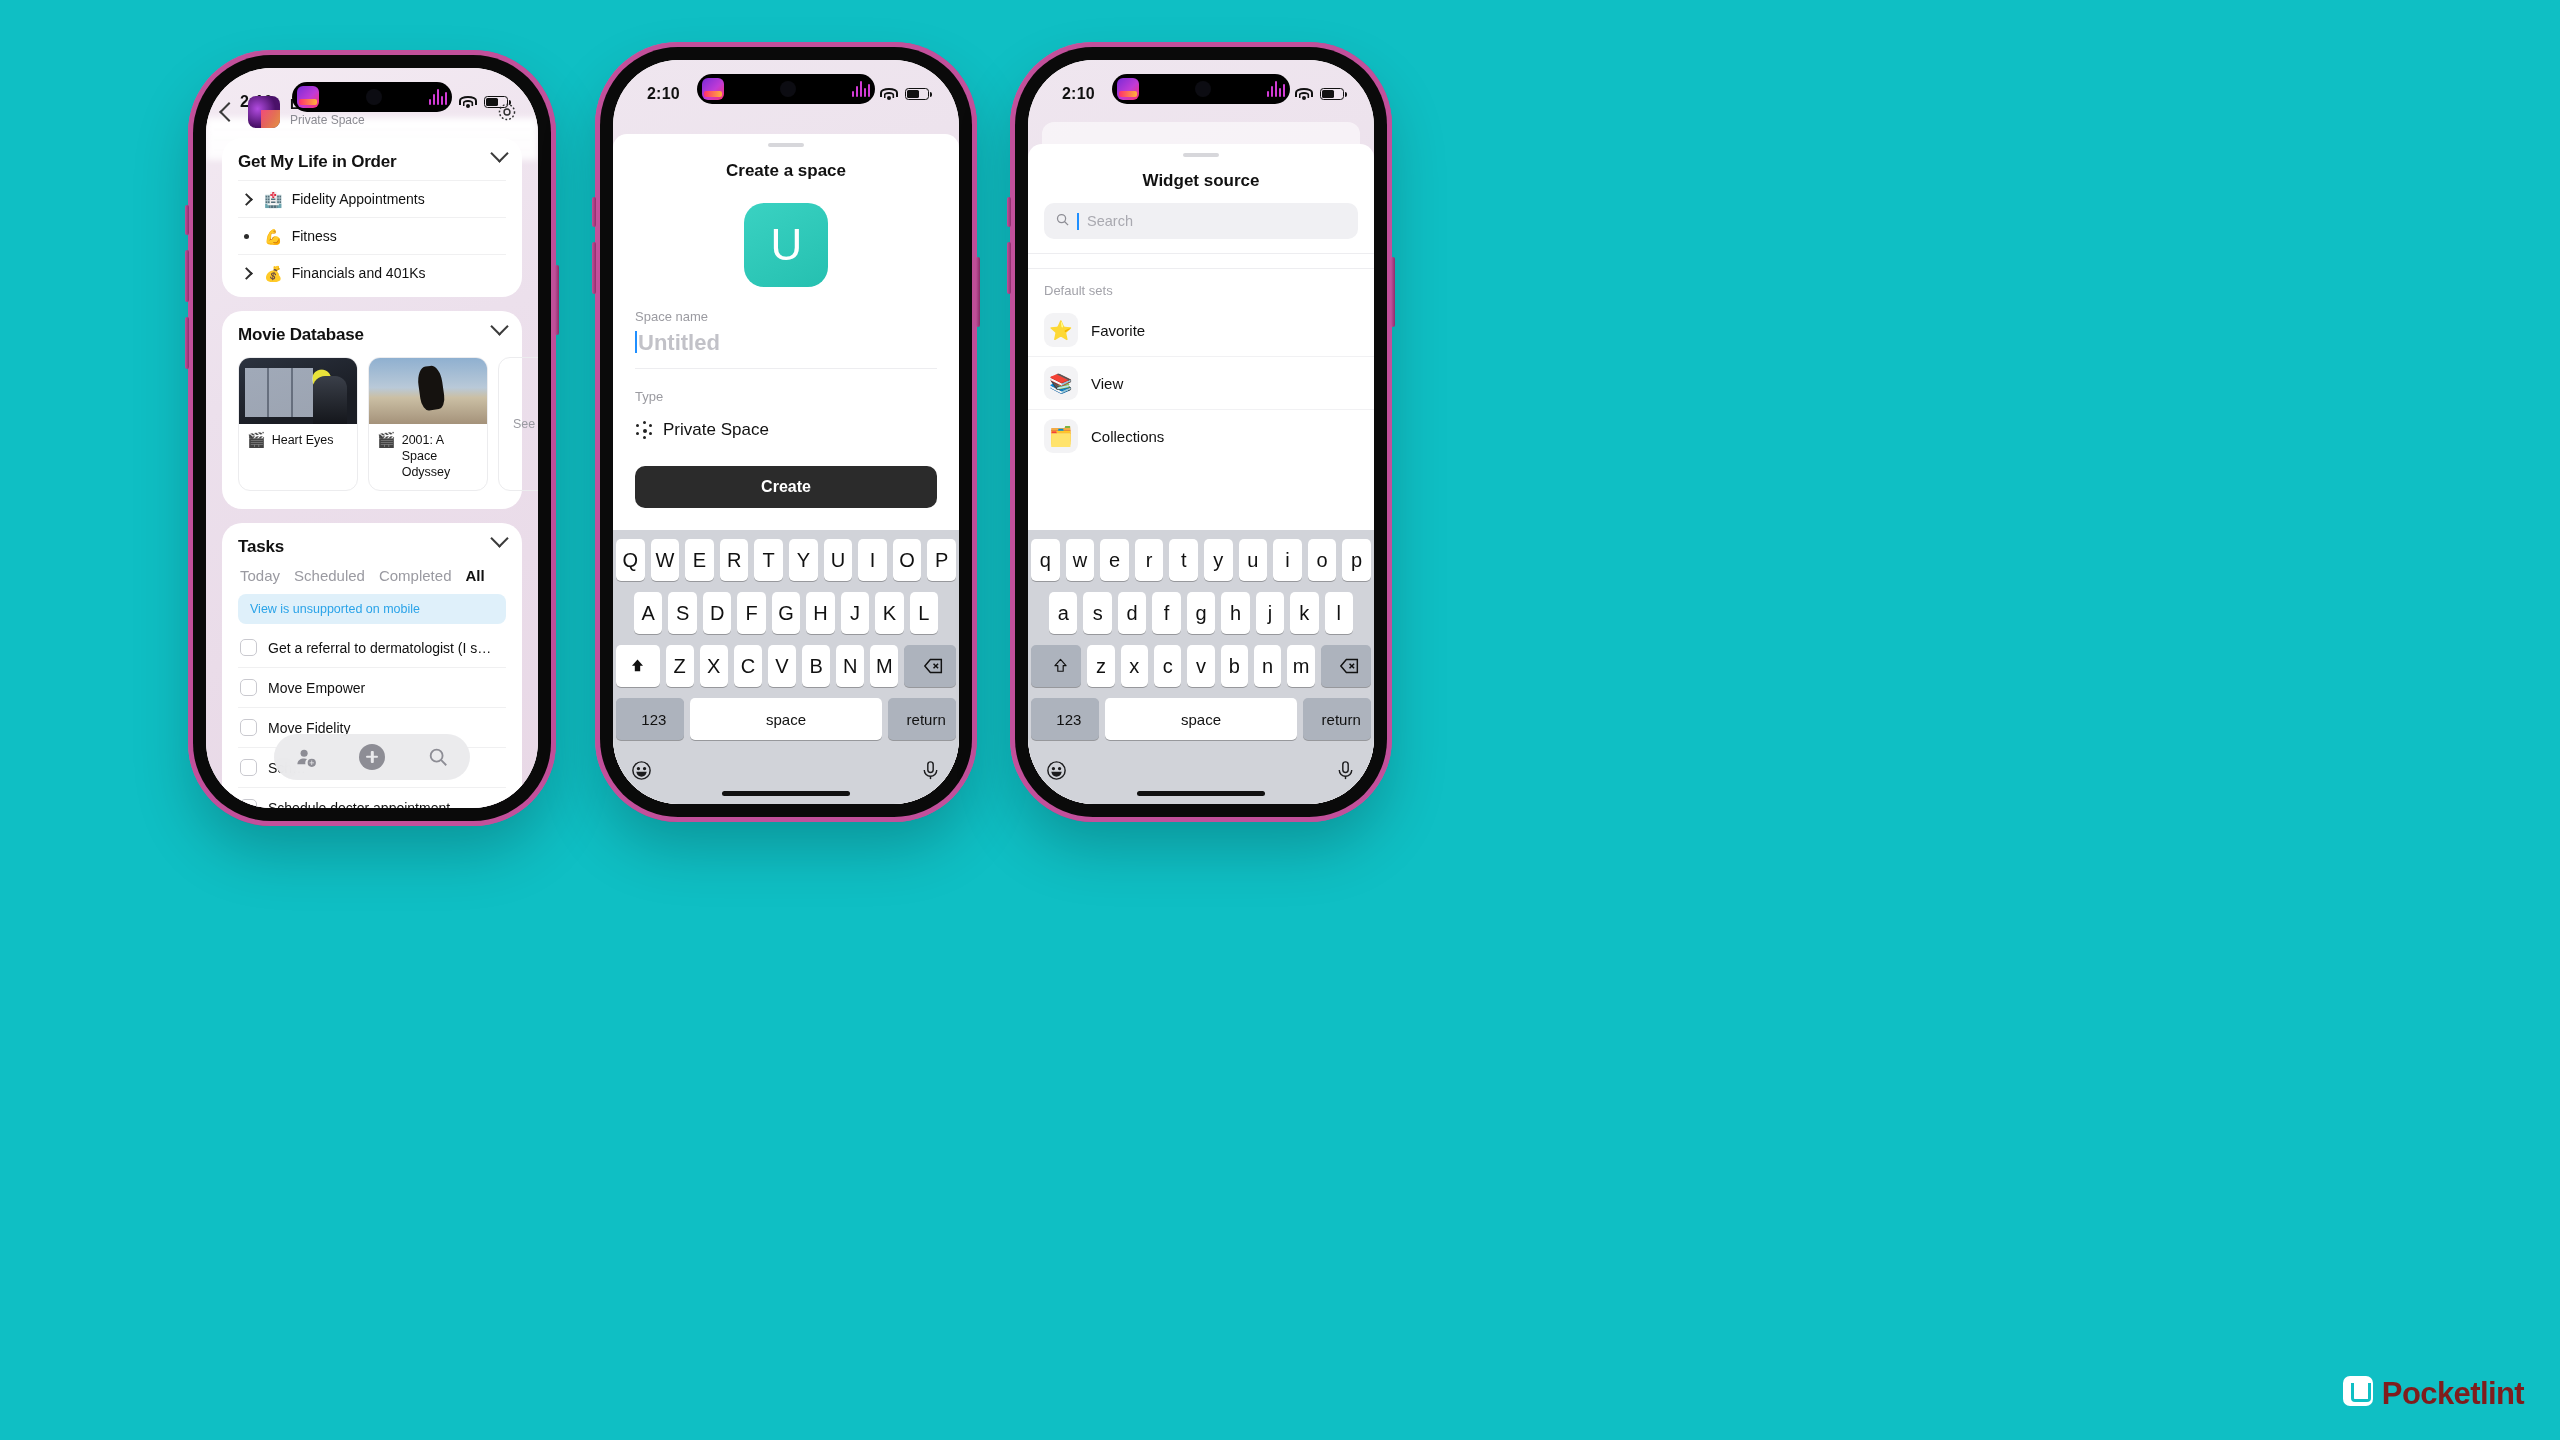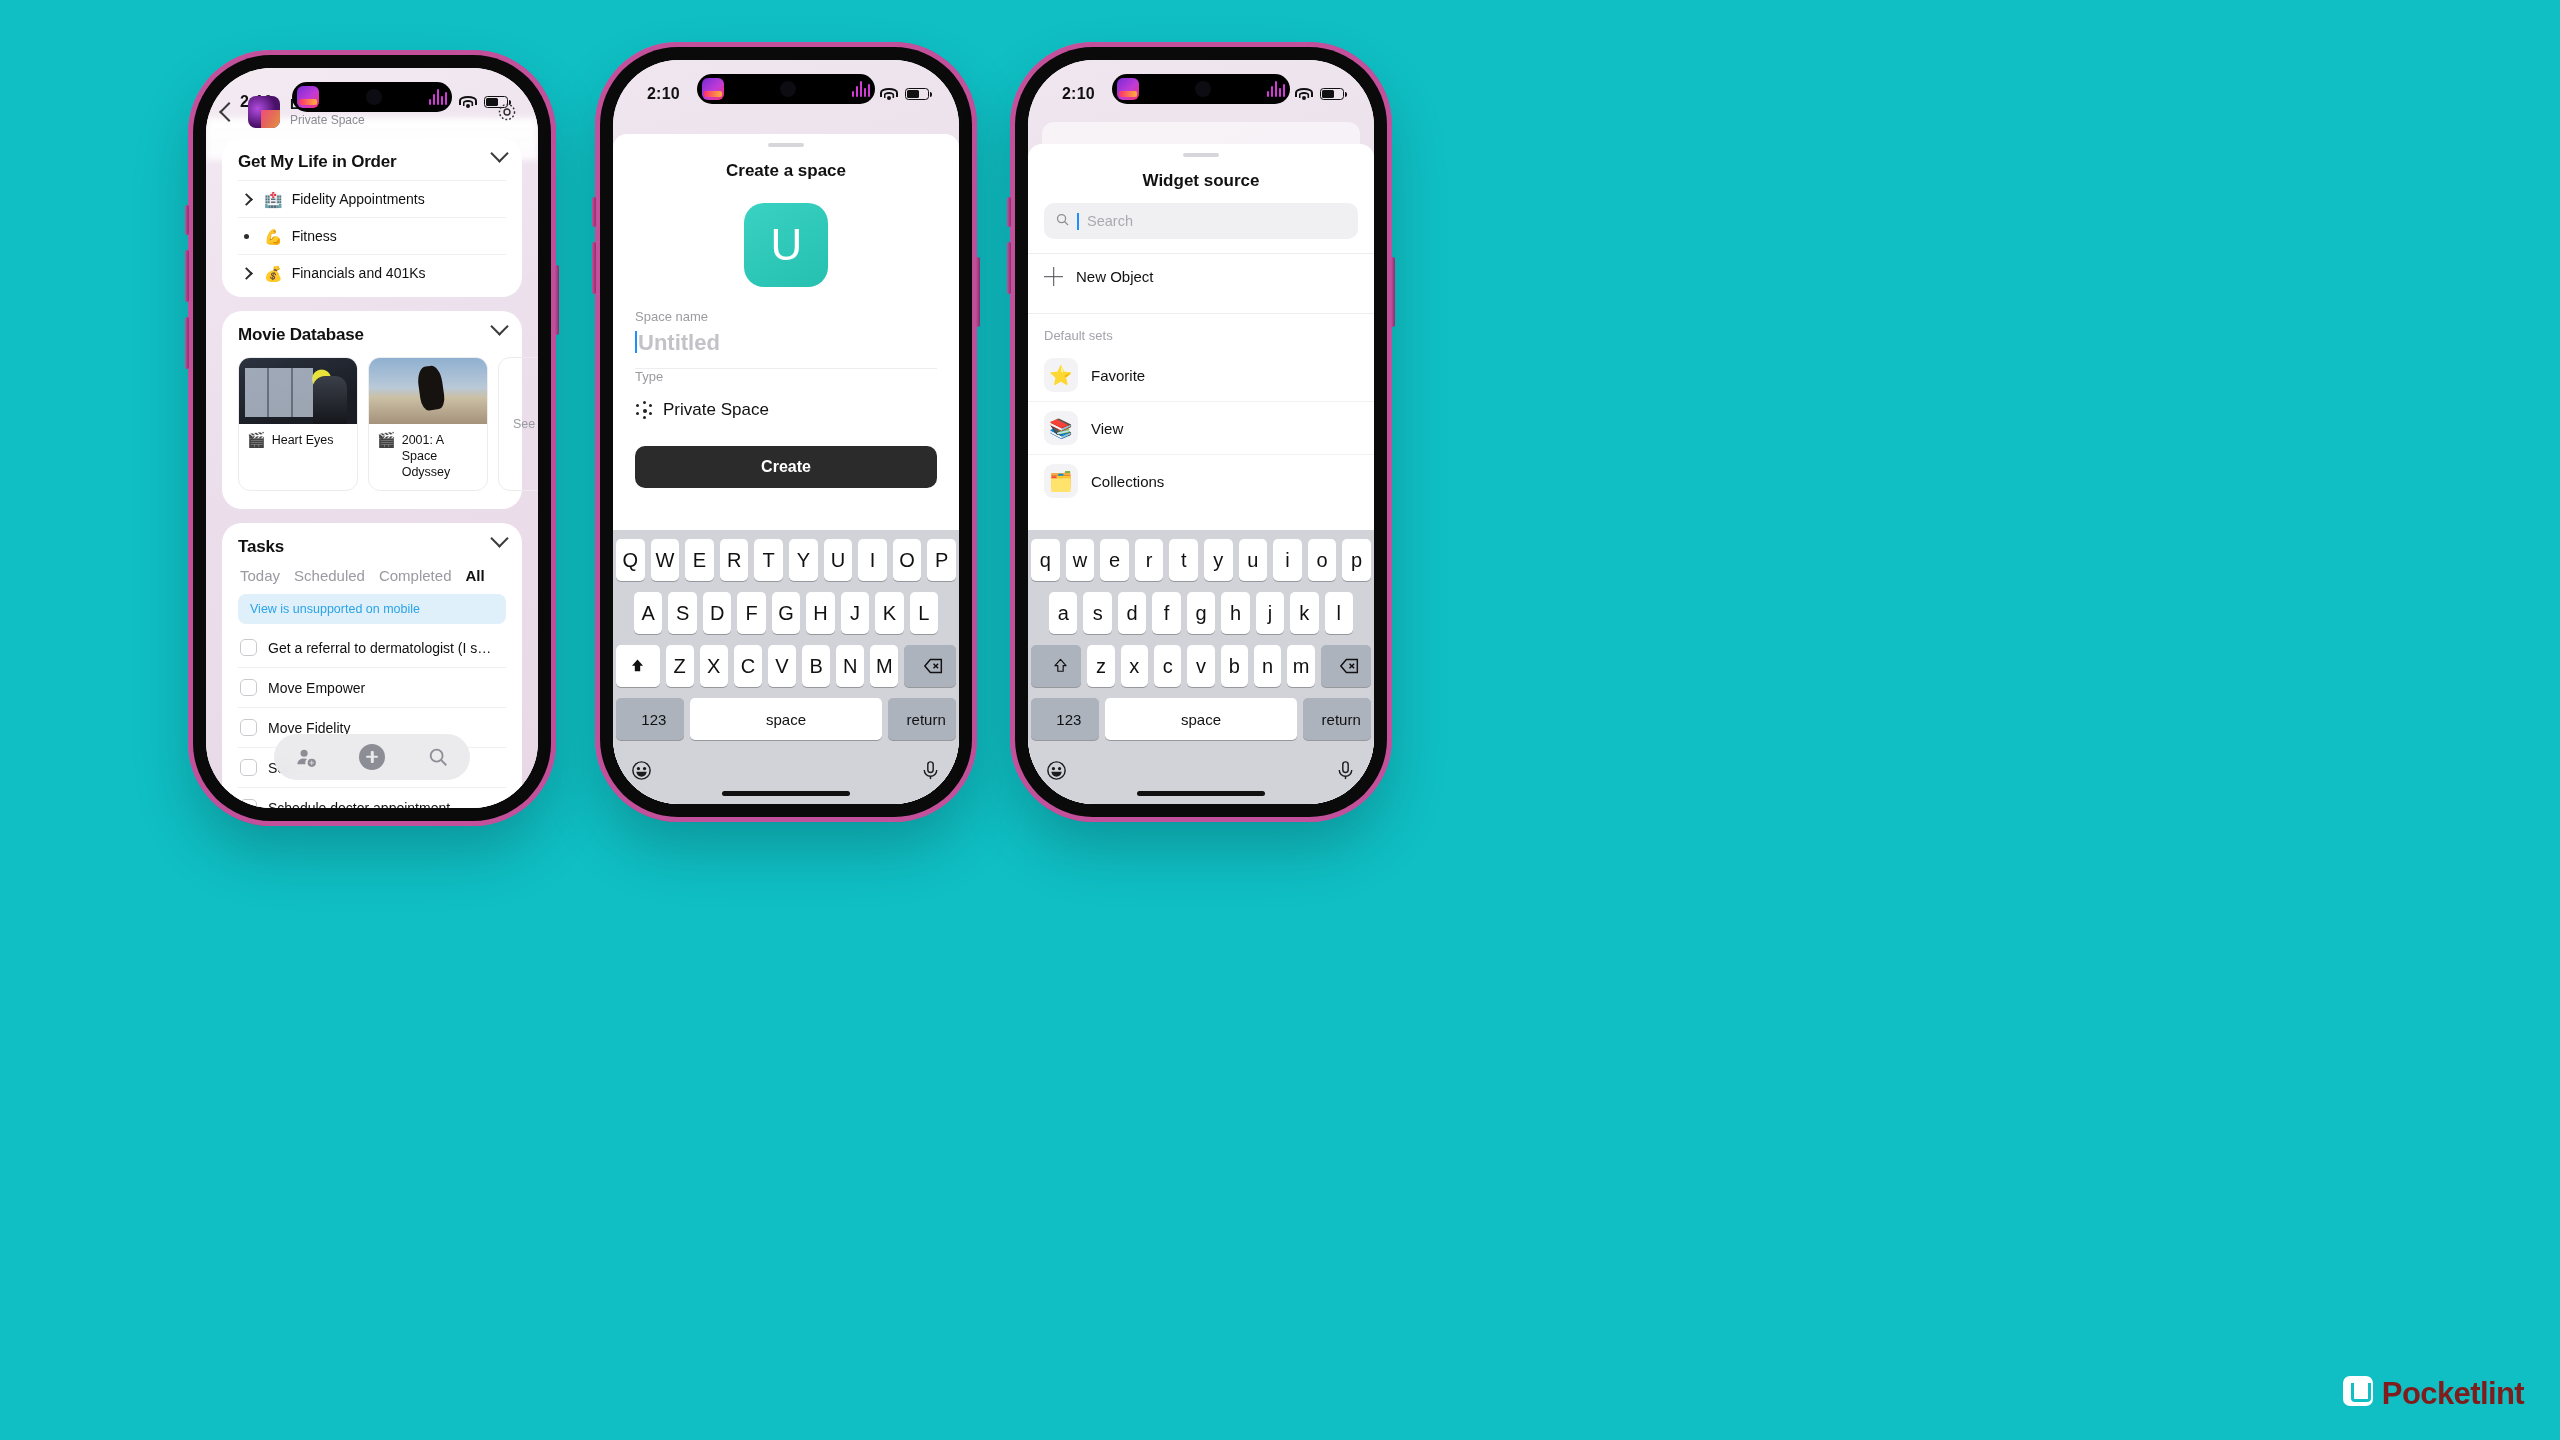--- a/index.html
+++ b/index.html
@@ -428,21 +428,21 @@
 
       <div class="space-icon-big">U</div>
 
       <div class="field-wrap">
         <div class="field-label">Space name</div>
         <div class="field-value">
           <span class="caret"></span><span>Untitled</span>
         </div>
         <div class="field-divider"></div>
 
-        <div class="field-label" style="">Type</div>
+        <div class="field-label" style="margin-top:20px">Type</div>
         <div class="type-row">
           <span class="dots-icon">
             <b style="left:7.5px;top:7.5px;width:4px;height:4px;"></b>
             <b style="left:7.5px;top:0"></b>
               <b style="left:14px;top:3px"></b>
               <b style="left:14px;top:11px"></b>
             <b style="left:7.5px;top:15px"></b>
               <b style="left:1px;top:11px"></b>
               <b style="left:1px;top:3px"></b>
           </span>
@@ -570,24 +570,20 @@
             <circle cx="10.5" cy="10.5" r="6.5"></circle>
               <line x1="15.5" y1="15.5" x2="21" y2="21"></line>
           </svg>
         </span>
         <span class="caret" style="height:17px;vertical-align:0"></span>
         <span class="ph">Search</span>
       </div>
 
       <div class="ws-divider"></div>
 
-      <div class="ws-row">
-        <span class="plusg"></span>
-        <span>New Object</span>
-      </div>
 
       <div class="ws-divider"></div>
 
       <div class="ws-section">Default sets</div>
 
       <div class="ws-item" style="border-top:none">
         <span class="ws-tile">⭐</span>
         <span>Favorite</span>
       </div>
       <div class="ws-item">

